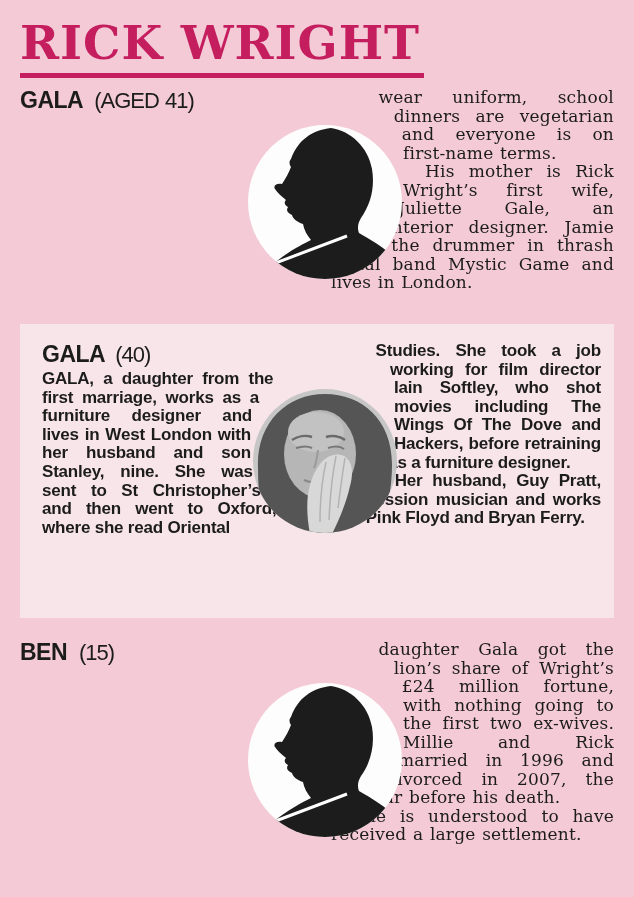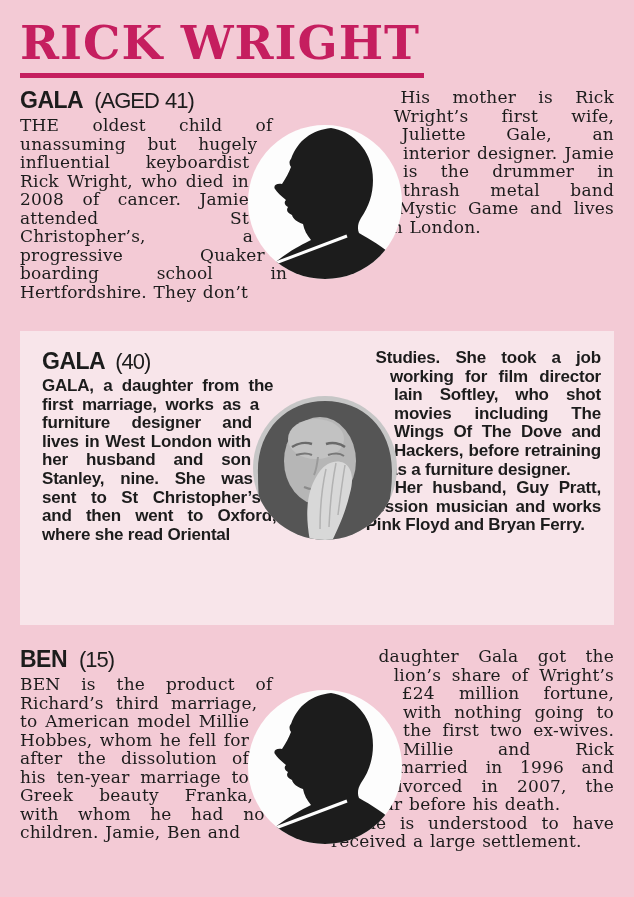--- a/index.html
+++ b/index.html
@@ -111,27 +111,24 @@
   <div class="masthead">
     <h1 class="title">RICK WRIGHT</h1>
   </div>
 
   <section class="person serif sec-jamie">
     <div class="col col-l">
       <h2 class="pheading">
         <span class="pname">GALA</span>
         <span class="age">(AGED 41)</span>
       </h2>
-      <div class="body">
-        <div class="cut cut-r jamie-cut-l"></div>
-        <p>THE oldest child of unassuming but hugely influential keyboardist Rick Wright, who died in 2008 of cancer. Jamie attended St Christopher’s, a progressive Quaker boarding school in Hertfordshire. They don’t</p>
-      </div>
     </div>
     <div class="col col-r">
       <div class="cut cut-l jamie-cut-r"></div>
+      <p>wear uniform, school dinners are vegetarian and everyone is on first-name terms.</p>
       <p class="indent">His mother is Rick Wright’s first wife, Juliette Gale, an interior designer. Jamie is the drummer in thrash metal band Mystic Game and lives in London.</p>
     </div>
     <div class="portrait">
       <svg width="156" height="156" viewBox="0 0 156 156">
         <defs>
             <clipPath id="cJ">
               <circle cx="78" cy="78" r="77"></circle>
             </clipPath>
           </defs>
         <circle cx="78" cy="78" r="77" fill="#fdfdfd"></circle>
@@ -185,24 +182,20 @@
       </svg>
     </div>
   </section>
 
   <section class="person serif sec-ben">
     <div class="col col-l">
       <h2 class="pheading">
         <span class="pname">BEN</span>
         <span class="age">(15)</span>
       </h2>
-      <div class="body">
-        <div class="cut cut-r ben-cut-l"></div>
-        <p>BEN is the product of Richard’s third marriage, to American model Millie Hobbes, whom he fell for after the dissolution of his ten-year marriage to Greek beauty Franka, with whom he had no children. Jamie, Ben and</p>
-      </div>
     </div>
     <div class="col col-r">
       <div class="cut cut-l ben-cut-r"></div>
       <p>daughter Gala got the lion’s share of Wright’s £24 million fortune, with nothing going to the first two ex-wives. Millie and Rick married in 1996 and divorced in 2007, the year before his death.</p>
       <p class="indent">She is understood to have received a large settlement.</p>
     </div>
     <div class="portrait">
       <svg width="156" height="156" viewBox="0 0 156 156">
         <defs>
             <clipPath id="cB">

